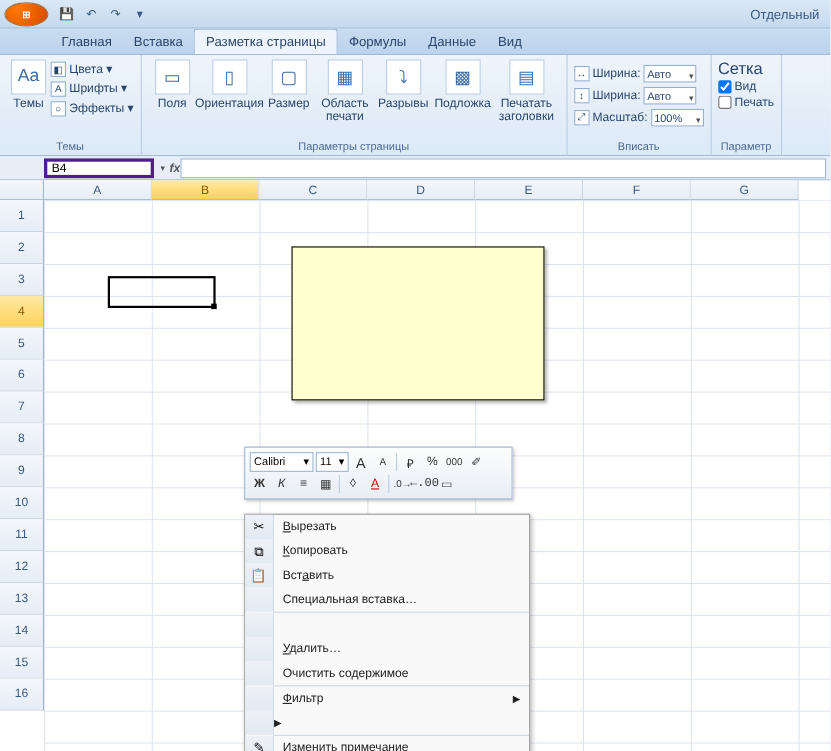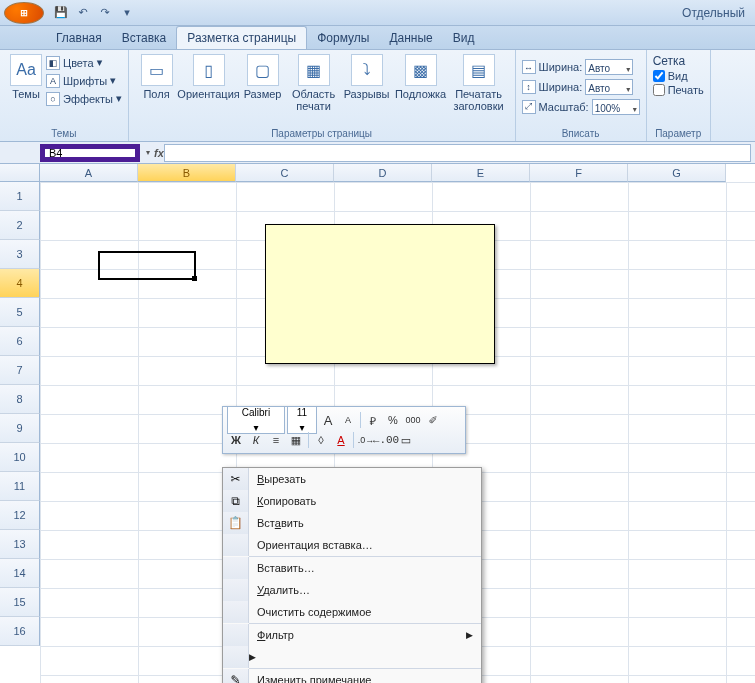--- a/index.html
+++ b/index.html
@@ -22,21 +22,21 @@
 .smallrow { display:flex; align-items:center; gap:3px; font-size:11px; color:#2a466d; white-space:nowrap; height:17px;}
 .smallrow .sq { width:14px; height:14px; background:#fff; border:1px solid #94b0d1; display:inline-flex;align-items:center;justify-content:center;font-size:9px;}
 .bigbtn { display:flex; flex-direction:column; align-items:center; width:60px; padding:2px 0; font-size:11px; color:#2a466d; text-align:center; gap:2px;}
 .bigbtn .ico { width:32px; height:32px; background:#fff; border:1px solid #b8cde4; display:flex;align-items:center;justify-content:center;font-size:16px;color:#3b6da8;}
 .combo { width:48px; height:16px; background:#fff; border:1px solid #94b0d1; font-size:10px; padding:0 2px; display:flex; align-items:flex-end; justify-content:space-between;}
 .combo .dd { font-size:8px; color:#555;}
 .chk { display:flex; align-items:center; gap:3px; color:#2a466d; font-size:11px;}
 .chk input{ width:12px;height:12px;}
 
 .formula { height:22px; background:#e7eef8; border-bottom:1px solid #9fb8d5; display:flex; align-items:center;}
-.namebox { width:100px; height:18px; background:#fff; border:5px solid #4c1d95; margin-left:40px; padding:0 4px; font-size:11px; display:flex;align-items:center;}
+.namebox { width:100px; height:18px; background:#fff; border:3px solid #4c1d95; margin-left:40px; padding:0 4px; font-size:11px; display:flex;align-items:center;}
 .fx-area { display:flex; align-items:center; margin-left:6px; gap:4px; color:#555;}
 .fx-area .fx{ font-style:italic; font-weight:bold; color:#555;}
 .fbar { flex:1; height:18px; background:#fff; border:1px solid #9fb8d5; margin-right:4px;}
 
 .sheet { position:relative; background:#fff; height: calc(683px - 26px - 24px - 92px - 22px); }
 .colhead { position:absolute; top:0; left:40px; right:0; height:18px; display:flex; }
 .colhead .ch { width:98px; border-right:1px solid #c8d4e3; border-bottom:1px solid #9fb8d5; background:linear-gradient(#f4f7fc,#e5edf7); text-align:center; font-size:11px; color:#3b5a82; line-height:18px;}
 .colhead .ch.sel { background:linear-gradient(#ffe9a5,#ffd35a); color:#8a5a00;}
 .corner { position:absolute; top:0;left:0;width:40px;height:18px;background:linear-gradient(#f4f7fc,#e5edf7);border-right:1px solid #9fb8d5;border-bottom:1px solid #9fb8d5;}
 .rowheads { position:absolute; top:18px; left:0; width:40px; }
@@ -46,21 +46,21 @@
   background-image: linear-gradient(to right,#dce3ec 1px,transparent 1px), linear-gradient(to bottom,#dce3ec 1px,transparent 1px);
   background-size: 98px 29px;
 }
 .selcell { position:absolute; left:98px; top:87px; width:98px; height:29px; border:2px solid #000; }
 .selcell::after{content:"";position:absolute;right:-3px;bottom:-3px;width:5px;height:5px;background:#000;}
 
 .comment-box { position:absolute; left:265px; top:60px; width:230px; height:140px; background:#ffffcf; border:1px solid #000; box-shadow:2px 2px 3px rgba(0,0,0,.3);}
 
 .mini-toolbar { position:absolute; left:222px; top:242px; width:244px; background:linear-gradient(#fdfdfd,#e8eef6); border:1px solid #9db6d3; padding:3px 4px; box-shadow:1px 1px 3px rgba(0,0,0,.25);}
 .mini-row { display:flex; align-items:center; gap:2px; height:20px;}
-.mini-combo { height:28px; background:#fff; border:1px solid #9db6d3; font-size:10px; padding:0 3px; display:flex;align-items:center;justify-content:space-between;flex-direction:column;}
+.mini-combo { height:18px; background:#fff; border:1px solid #9db6d3; font-size:10px; padding:0 3px; display:flex;align-items:center;justify-content:space-between;}
 .mini-btn { width:18px;height:18px; display:flex;align-items:center;justify-content:center; border:1px solid transparent; font-size:11px; color:#333;}
 .sep{width:1px;height:16px;background:#b8cde4;margin:0 1px;}
 
 .ctx { position:absolute; left:222px; top:303px; width:260px; background:#f9f9f9; border:1px solid #9c9c9c; box-shadow:2px 2px 5px rgba(0,0,0,.35);}
 .ctx .row { display:flex; align-items:center; height:22px; position:relative;}
 .ctx .row .ico-col{ width:26px; height:100%; background:linear-gradient(#eef1f7,#e3e9f2); border-right:1px solid #cfd7e4; display:flex;align-items:center;justify-content:center;font-size:12px;}
 .ctx .row .lbl { padding:0 8px; font-size:11px; color:#222; flex:1;}
 .ctx .row .arr { padding-right:8px; font-size:9px; color:#222;}
 .ctx .divider { height:1px; background:#cfd7e4; margin-left:26px;}
 .u{ text-decoration: underline;}
@@ -164,21 +164,21 @@
             </div>
           </div>
       </div>
     </div>
     <div class="group-title">Вписать</div>
   </div>
 
   <div class="group">
     <div class="group-body">
       <div class="vstack" style="padding-top:2px;gap:2px;">
-        <div style="font-size:12px;color:#2a466d;">Сетка</div>
+        <div style="font-size:15px;color:#2a466d;">Сетка</div>
         <label class="chk">
             <input type="checkbox" checked="" style="">
             <span>Вид</span>
           </label>
         <label class="chk">
             <input type="checkbox" style="">
             <span>Печать</span>
           </label>
       </div>
     </div>
@@ -270,26 +270,25 @@
       <div class="row">
         <div class="ico-col">⧉</div>
         <div class="lbl"><span><span class="u">К</span>опировать</span></div>
       </div>
       <div class="row">
         <div class="ico-col">📋</div>
         <div class="lbl"><span>Вст<span class="u">а</span>вить</span></div>
       </div>
       <div class="row">
         <div class="ico-col"></div>
-        <div class="lbl">Ориентация вставка…</div>
+        <div class="lbl">Специальная вставка…</div>
       </div>
       <div class="divider"></div>
       <div class="row">
         <div class="ico-col"></div>
-        <div class="lbl">Вставить…</div>
       </div>
       <div class="row">
         <div class="ico-col"></div>
         <div class="lbl"><span><span class="u">У</span>далить…</span></div>
       </div>
       <div class="row">
         <div class="ico-col"></div>
         <div class="lbl">Очистить содержимое</div>
       </div>
       <div class="divider"></div>

